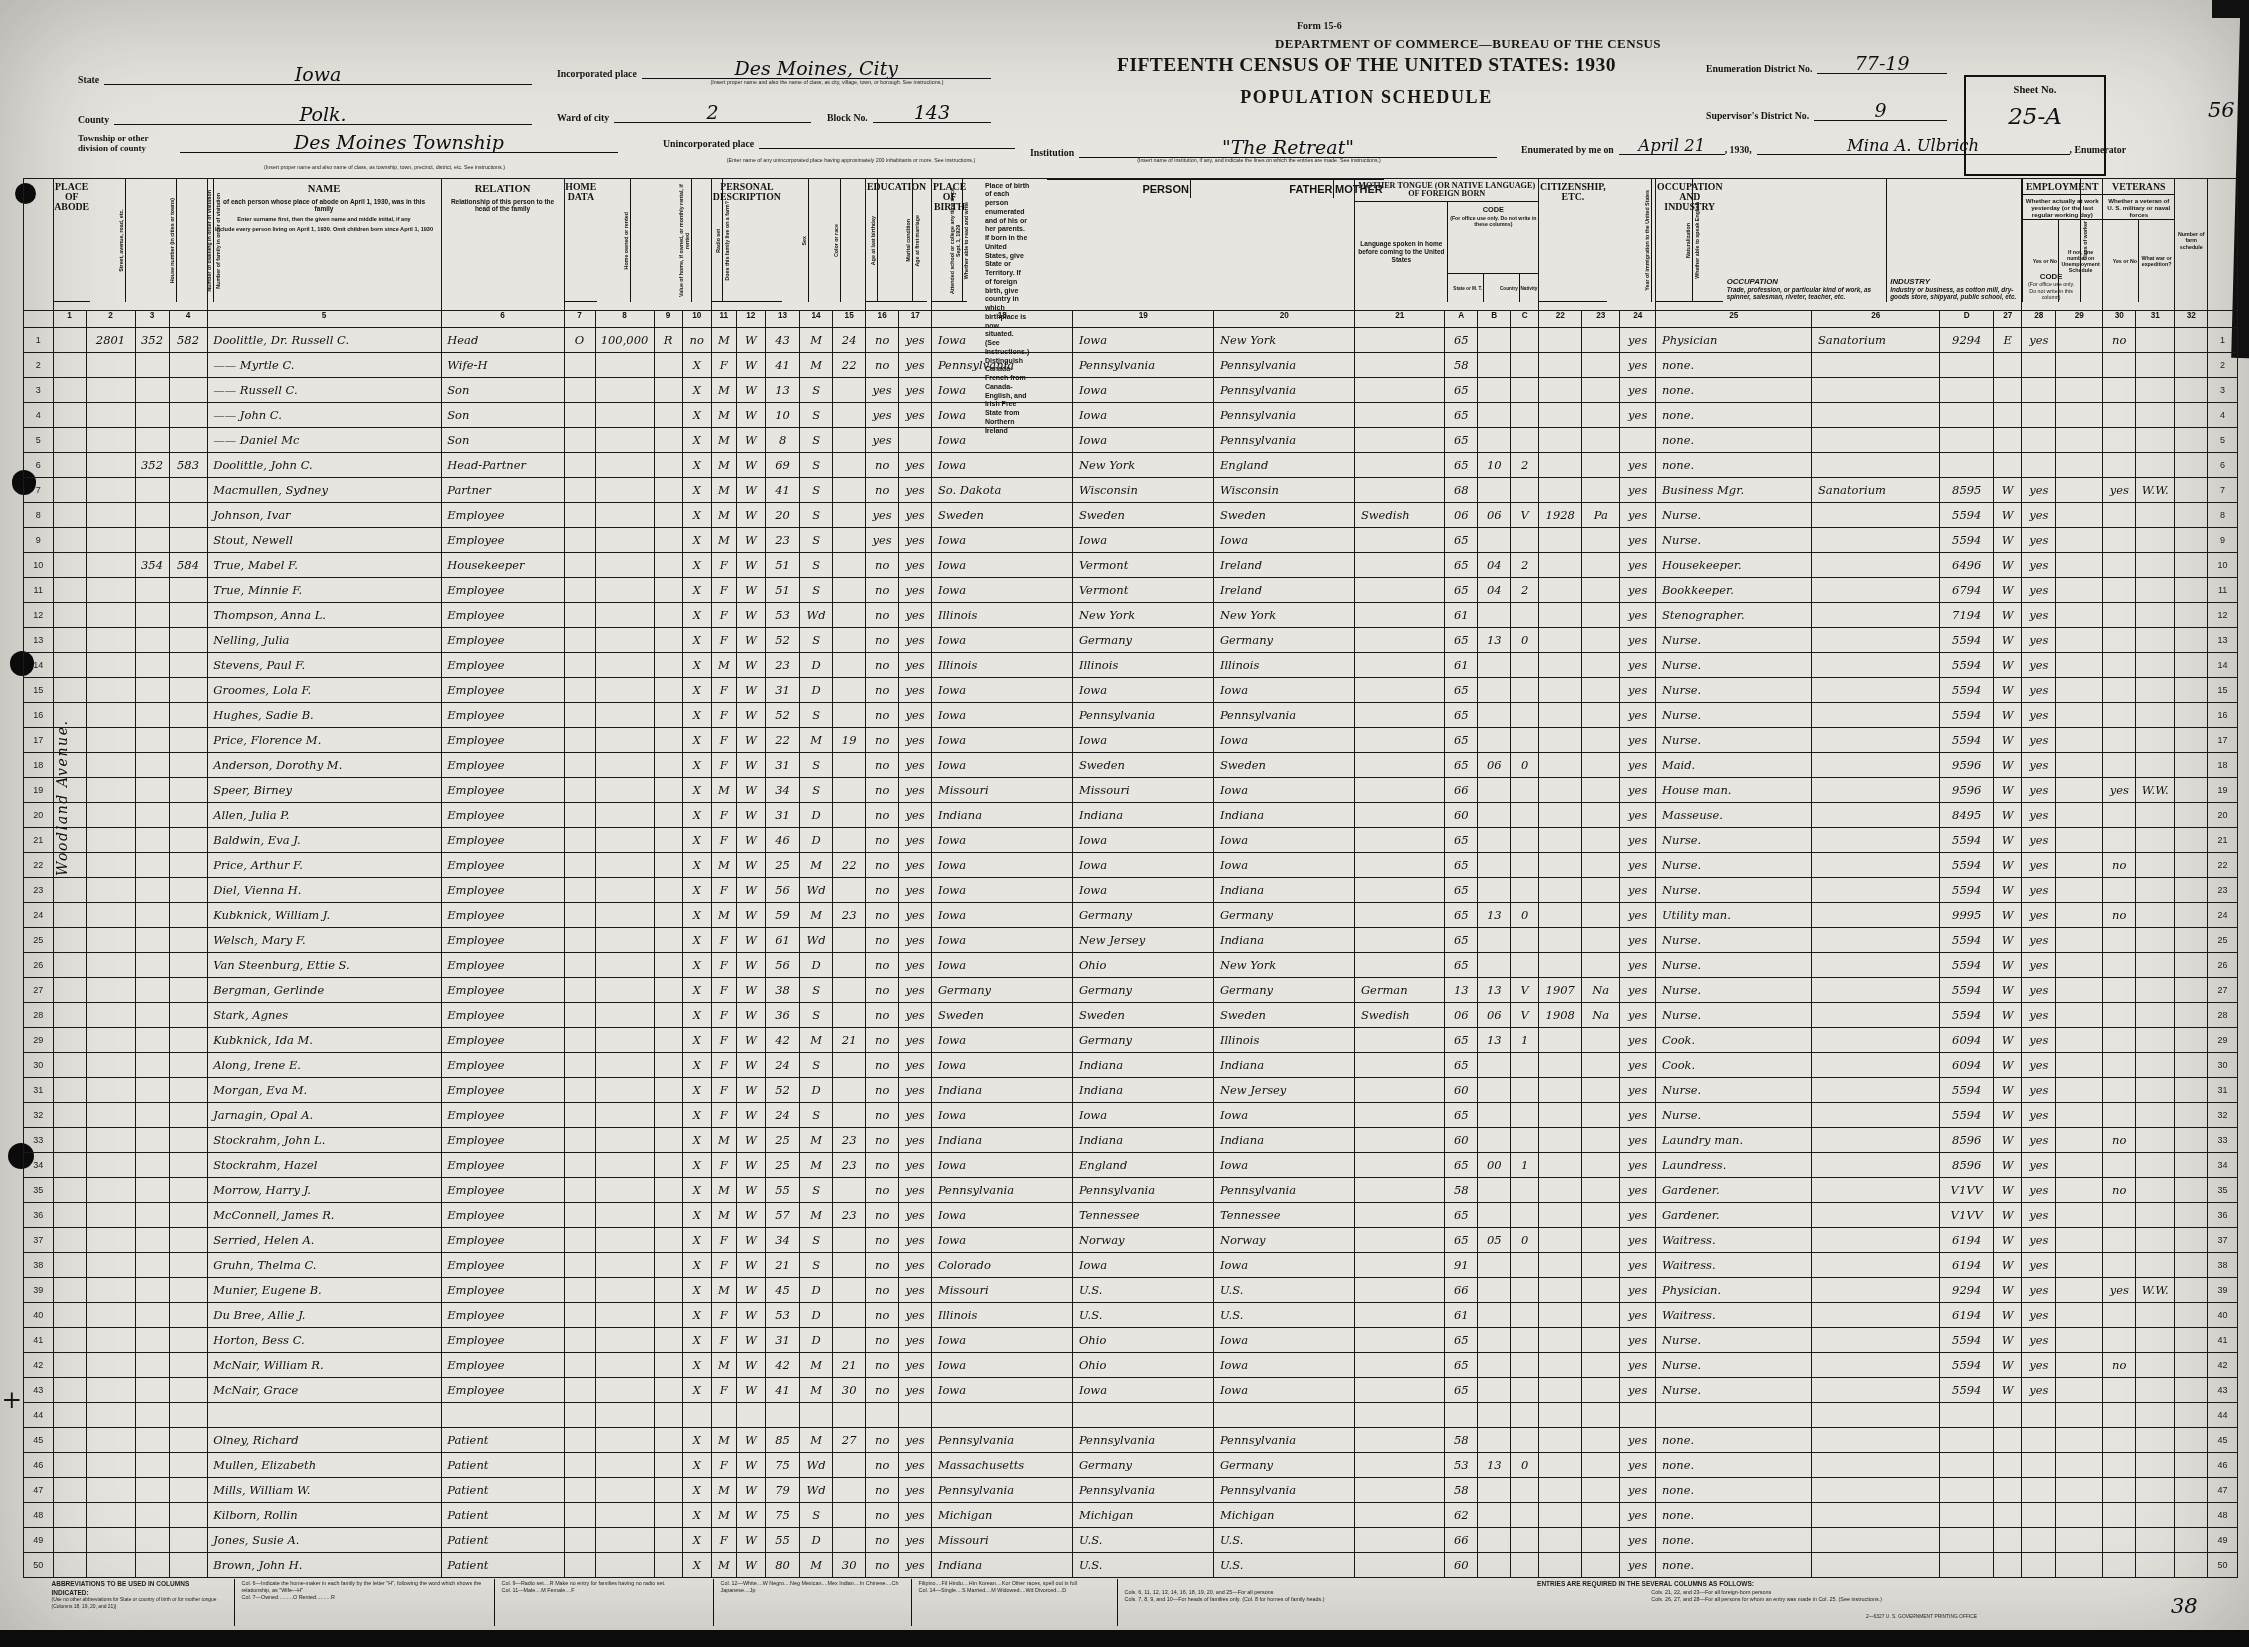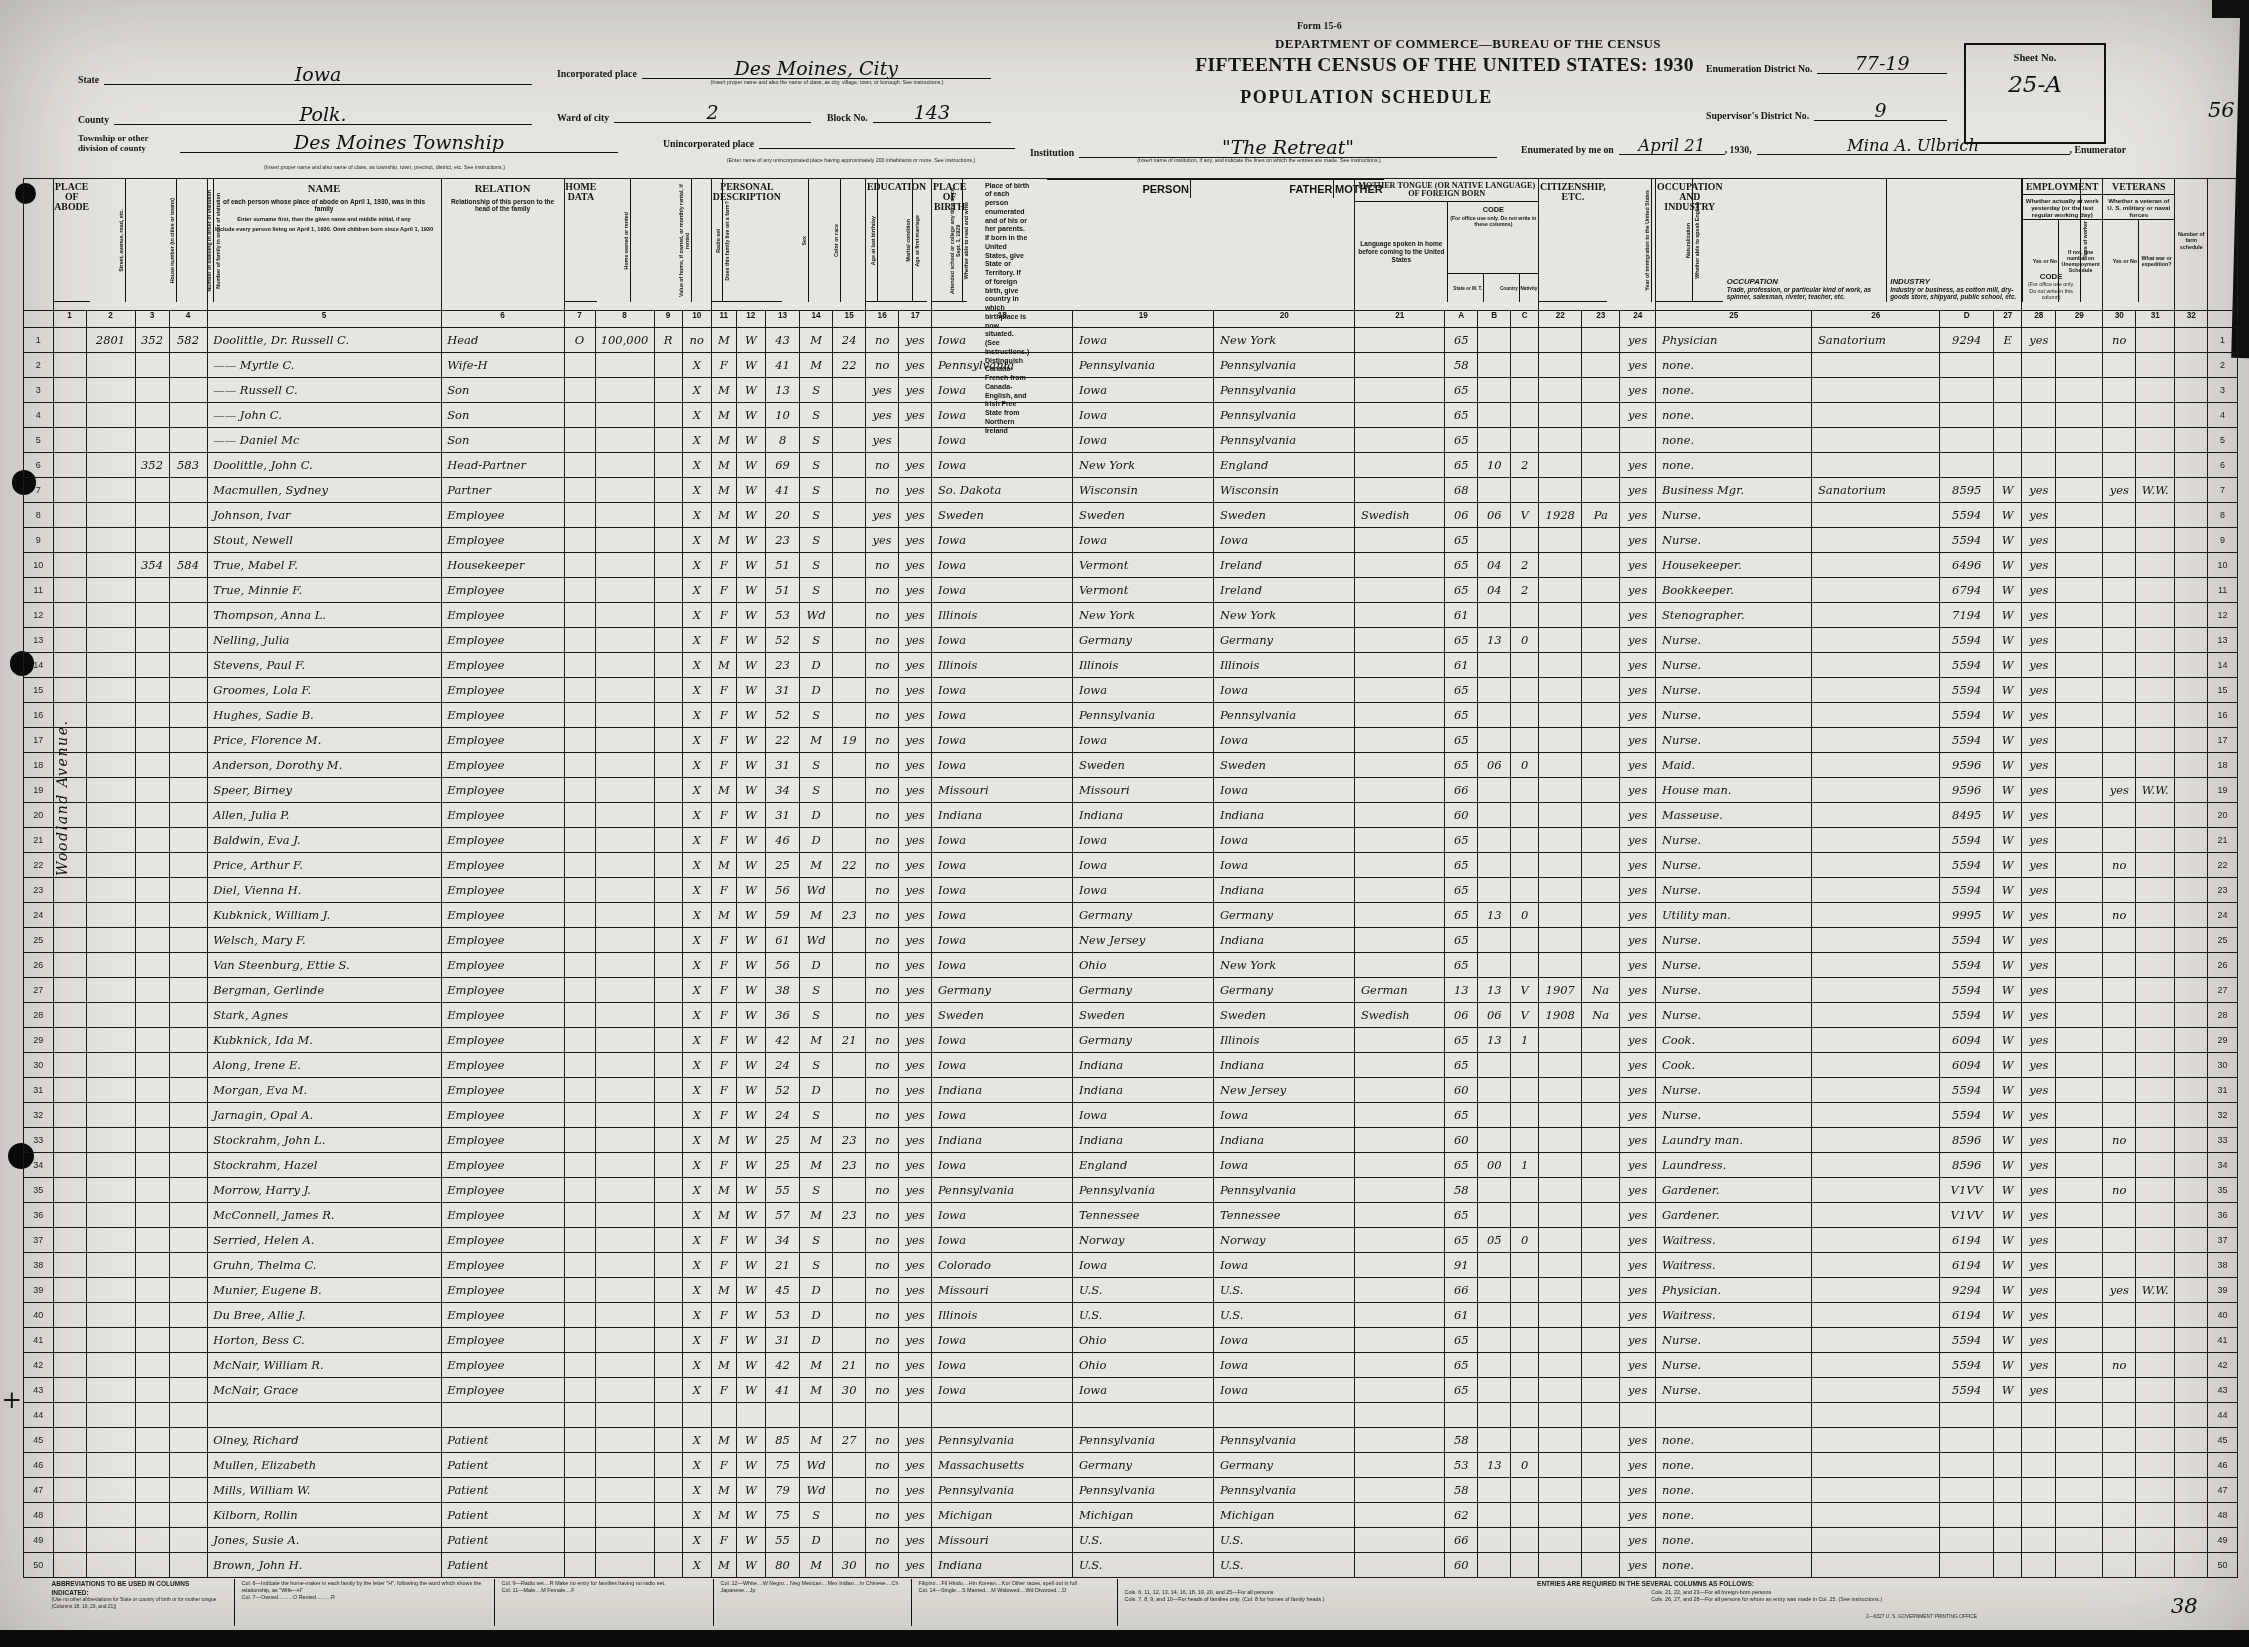--- a/index.html
+++ b/index.html
@@ -4,31 +4,31 @@
 <style>
   html,body{margin:0;padding:0;background:#a7a5a1;}
   .page{position:relative;width:2250px;height:1648px;background:#e7e5df;overflow:hidden;
         font-family:"Liberation Sans",sans-serif;color:#141414;
         box-shadow:inset 0 0 131px rgba(60,58,55,.35);}
   
   .abs{position:absolute;}
   .printed{color:#161616;}
   .t-form{font-size:10px;font-weight:700;font-family:"Liberation Serif",serif;}
   .t-dept{font-size:13px;font-weight:700;font-family:"Liberation Serif",serif;letter-spacing:0.4px;text-align:right;}
-  .t-census{font-size:19.6px;font-weight:700;font-family:"Liberation Serif",serif;letter-spacing:0.4px;text-align:right;}
+  .t-census{font-size:19.6px;font-weight:700;font-family:"Liberation Serif",serif;letter-spacing:0.4px;text-align:center;}
   .t-sched{font-size:18px;font-weight:700;font-family:"Liberation Serif",serif;letter-spacing:1.6px;text-align:center;}
   .fieldrow{position:absolute;display:flex;align-items:flex-end;}
   .flabel{font-size:9.8px;font-weight:700;white-space:nowrap;padding-right:4.9px;font-family:"Liberation Serif",serif;}
   .flabel.small2{font-size:9px;line-height:1.05;}
   .hwfill{flex:1;border-bottom:1.6px solid #111;text-align:center;white-space:nowrap;}
   .hw{font-family:"DejaVu Serif",serif;font-style:italic;color:#101014;}
   .hw.big{font-size:19px;line-height:1;}
   .hw.med{font-size:16.4px;line-height:1;}
   .fnote{position:absolute;font-size:5.3px;text-align:center;color:#222;}
-  .sheetbox{position:absolute;border:2.5px solid #111;text-align:center;background:transparent;}
+  .sheetbox{position:absolute;border:2.5px solid #111;text-align:center;background:transparent;margin-top:32px;}
   .sheetbox .sl{font-size:10.6px;font-weight:700;font-family:"Liberation Serif",serif;margin-top:6.5px;}
   .sheetbox .sv{font-size:23px;margin-top:8.2px;}
   
   .hole{position:absolute;background:#0b0b0b;border-radius:50%;}
   .bottombar{position:absolute;left:0;right:0;bottom:0;height:18px;background:#0c0c0c;}
   .edgeR{position:absolute;right:-6.5px;top:-9.8px;width:21px;height:368px;background:#101010;transform:rotate(1.5deg);}
   .cornerR{position:absolute;right:0;top:0;width:38px;height:18px;background:#101010;}
   .cornernote{font-family:"DejaVu Serif",serif;font-style:italic;font-size:21px;}
   .plusmark{font-size:24.6px;font-family:"DejaVu Serif",serif;}
   

